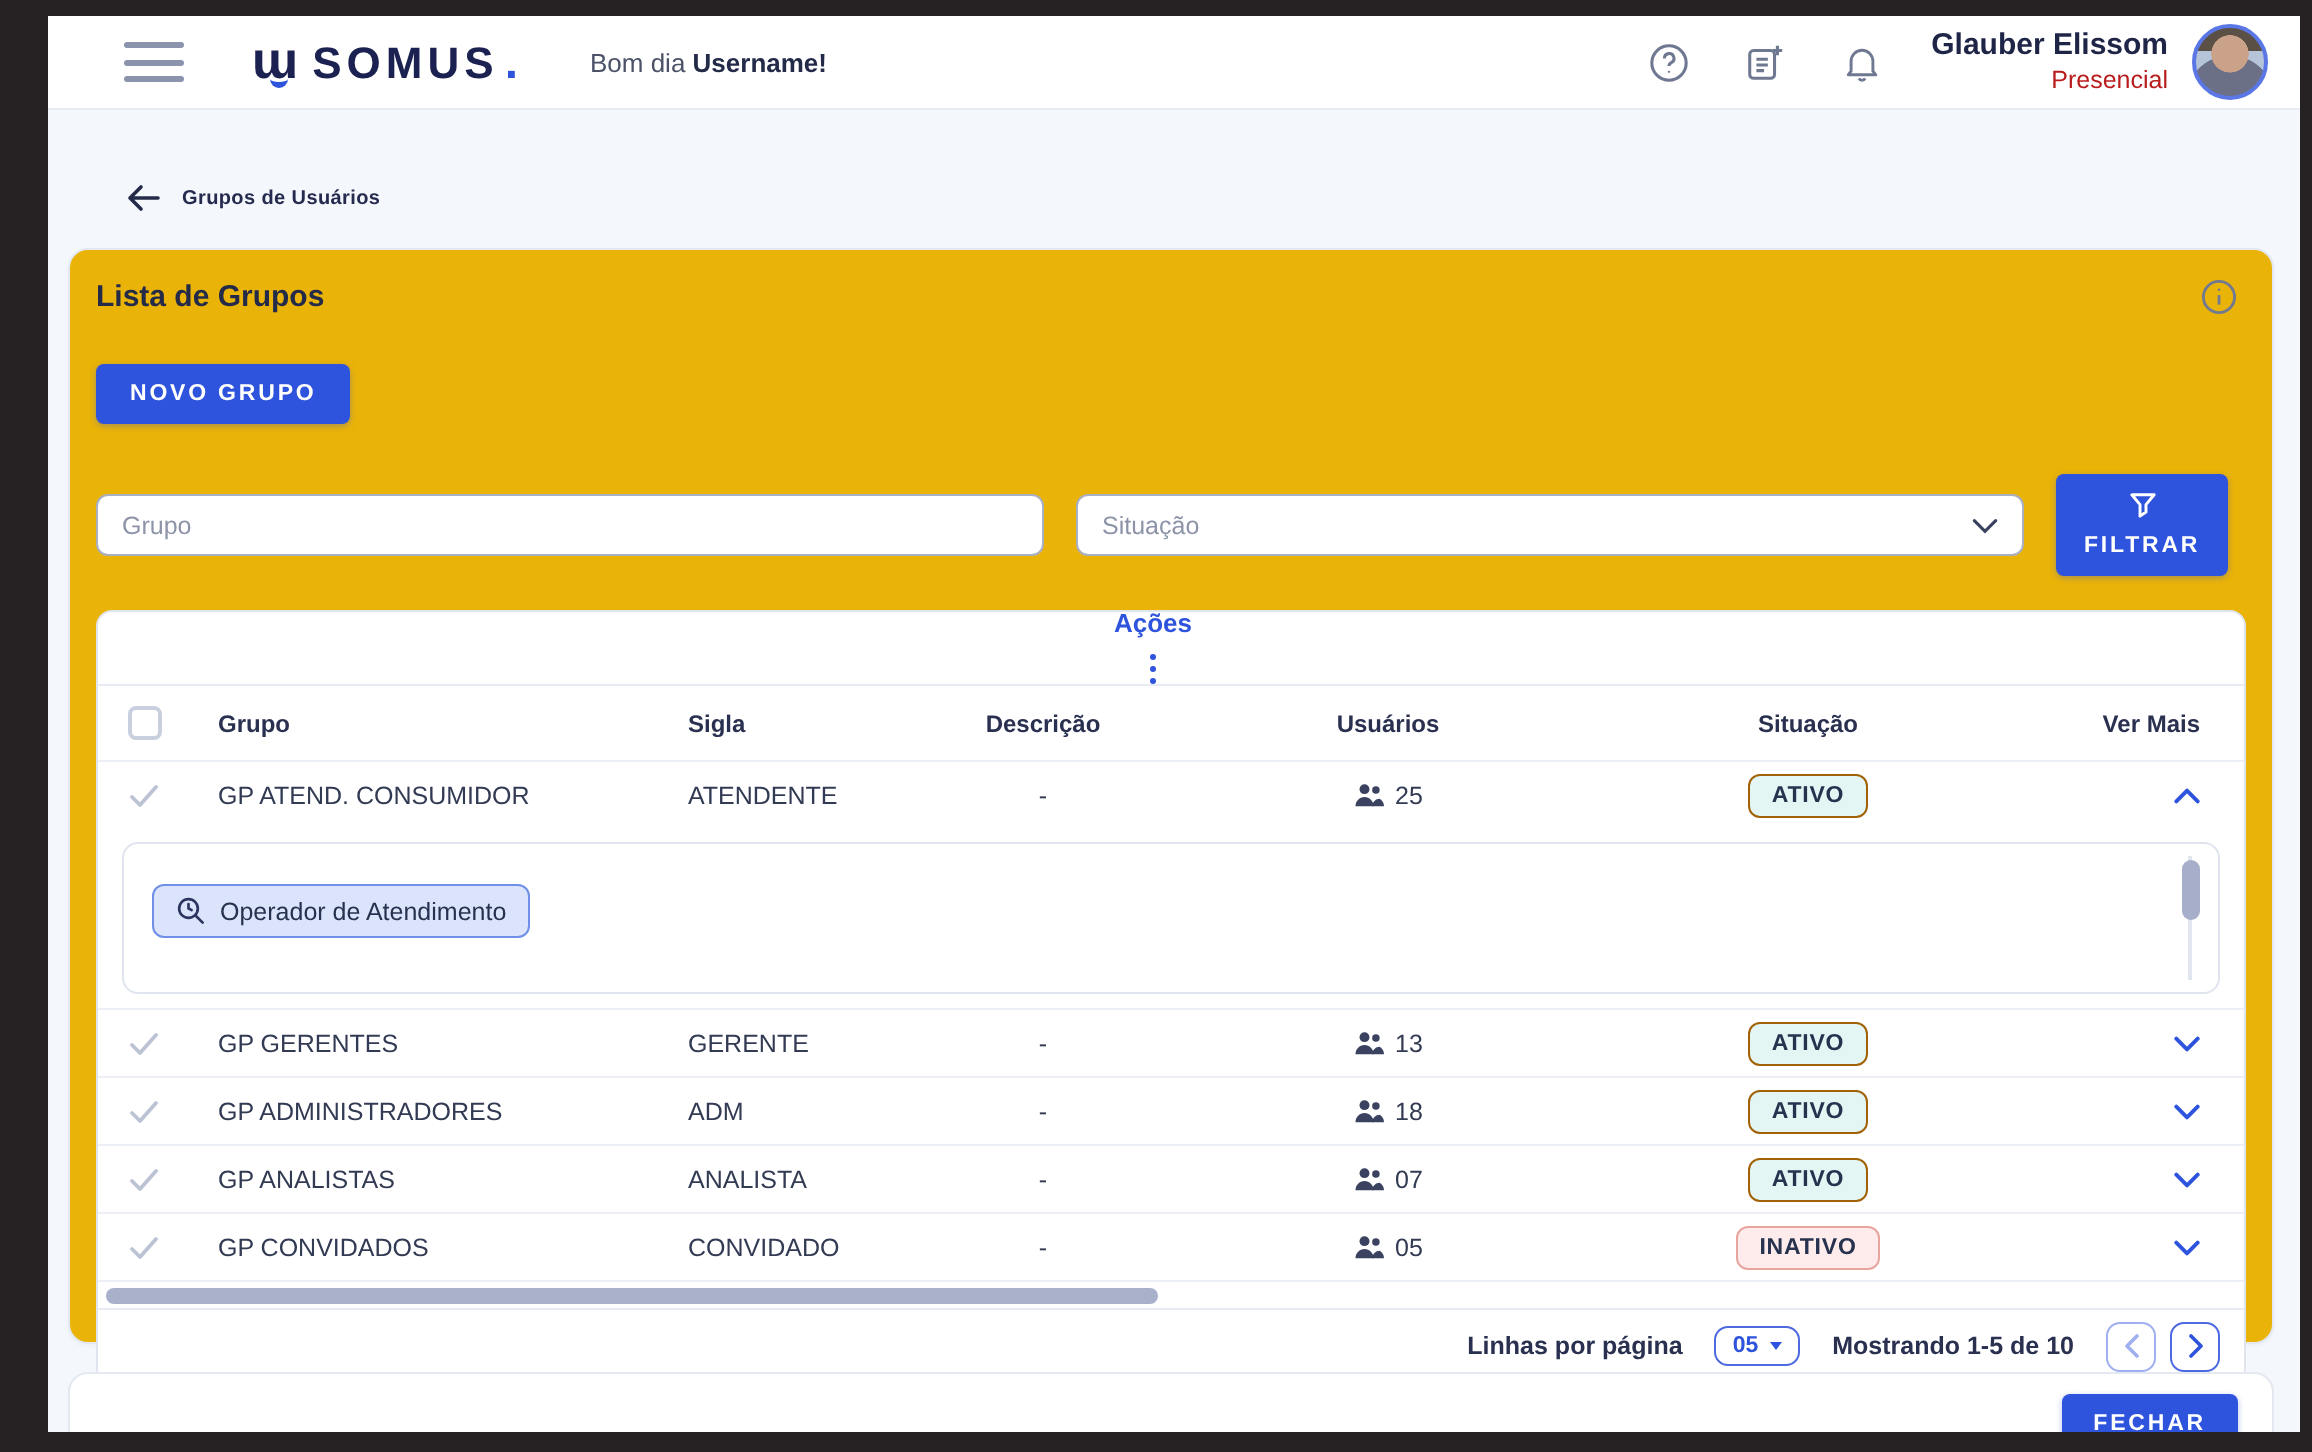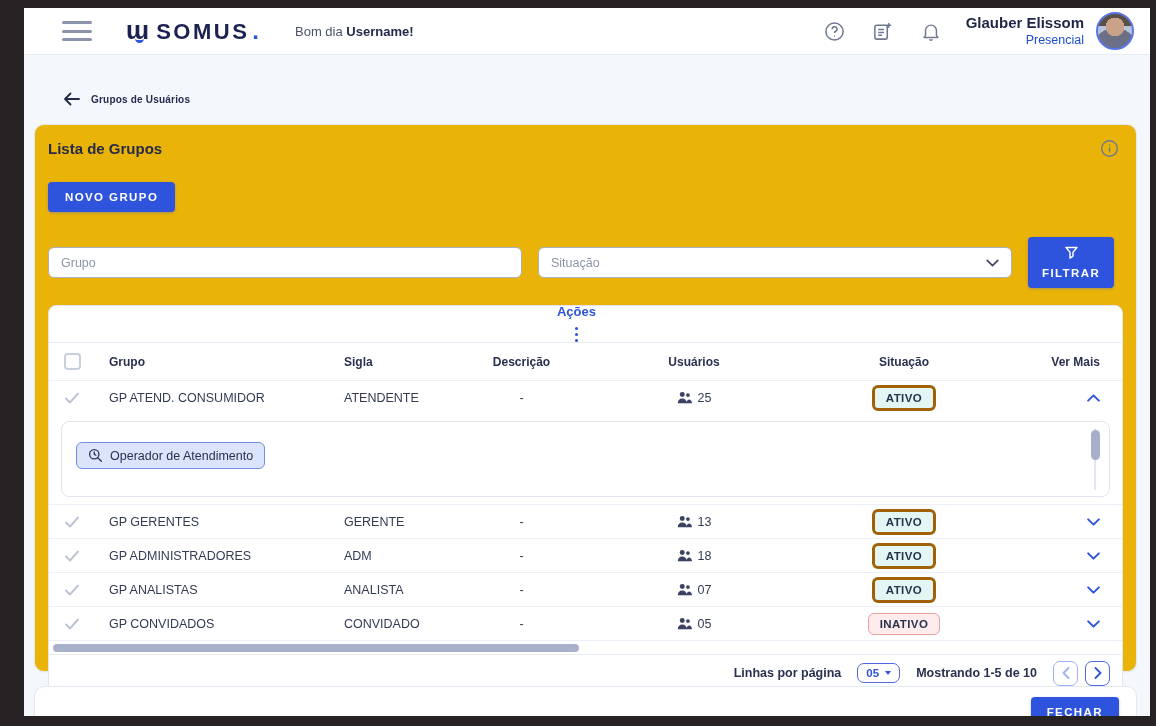--- a/index.html
+++ b/index.html
@@ -25,21 +25,21 @@
   .logo-mark { font-size:26px; font-weight:800; color:#1b2150; line-height:1; letter-spacing:-1px; }
   .logo-accent { position:absolute; left:9px; bottom:2px; width:9px; height:5px; border-bottom:3px solid #2e53dc; border-radius:0 0 6px 6px; }
   .logo-text { font-size:22px; font-weight:800; color:#1b2150; letter-spacing:2.5px; margin-left:8px; text-transform:uppercase; }
   .logo-dot { font-size:24px; font-weight:900; color:#2e53dc; margin-left:3px; }
   .greeting { margin-left:36px; font-size:13px; color:#4b5268; }
   .greeting b { color:#242b49; font-weight:700; }
   .topbar-right { margin-left:auto; display:flex; align-items:center; }
   .tb-icon { width:22px; height:22px; margin-left:26px; color:#6f7891; display:flex; align-items:center; justify-content:center; cursor:pointer; }
   .user-block { margin-left:24px; text-align:right; line-height:1.25; }
   .user-name { font-size:15px; font-weight:700; color:#1f2547; }
-  .user-status { font-size:12.5px; color:#1d4ed8; }
+  .user-status { font-size:12.5px; color:#b91c1c; }
   .avatar {
     width:38px; height:38px; margin-left:12px; border-radius:50%;
     border:2px solid #5b77e6;
     background:
       radial-gradient(circle at 50% 38%, #caa189 0 34%, transparent 35%),
       radial-gradient(circle at 50% 105%, #6b7086 0 55%, transparent 56%),
       linear-gradient(180deg,#5a5046 0 34%, #b5c4d8 34%);
     cursor:pointer;
   }
 
@@ -92,21 +92,21 @@
   .th { font-size:12px; font-weight:700; color:#2a3150; }
   .trow { height:34px; border-top:1px solid #eceff5; }
   .td { font-size:12.5px; color:#333b54; }
   .c-center { text-align:center; justify-self:center; }
   .c-right  { text-align:right; justify-self:end; padding-right:22px; }
   .cb-cell { padding-left:15px; }
   .checkbox { width:17px; height:17px; border:2px solid #c8cfde; border-radius:4px; background:#fff; cursor:pointer; }
   .rowcheck { color:#bcc3d4; display:flex; padding-left:15px; cursor:pointer; }
   .users-cell { display:flex; align-items:center; gap:6px; justify-self:center; }
   .badge { display:inline-block; padding:4px 11px; border-radius:6px; font-size:11.5px; font-weight:600; color:#26324e; letter-spacing:.4px; }
-  .badge-ativo { background:#e3f6f4; border:3px solid #a16207; }
+  .badge-ativo { background:#e3f6f4; border:1px solid #a16207; }
   .badge-inativo { background:#fdeceb; border:1px solid #e8a59e; }
   .chev { cursor:pointer; display:flex; }
 
   .expand-sec { height:90px; padding:7px 12px 0 12px; }
   .expand-panel {
     position:relative; height:76px; border:1px solid #dfe4ef; border-radius:8px;
     padding:11px 30px 0 14px; background:#fff;
   }
   .perfis-label { font-size:12.5px; font-weight:700; color:#2a3150; }
   .chip {

